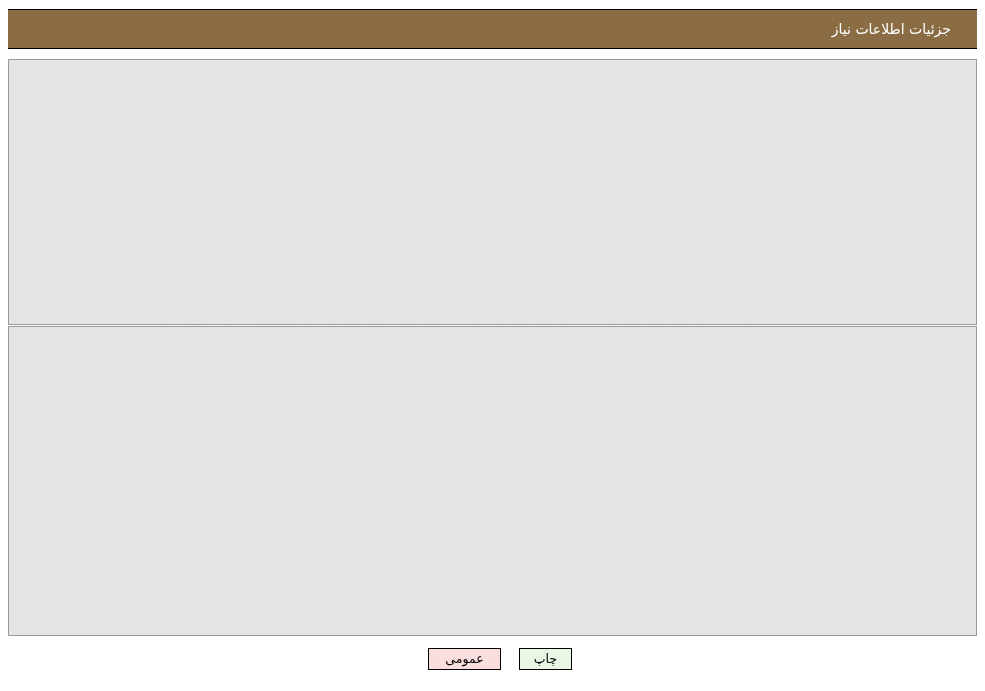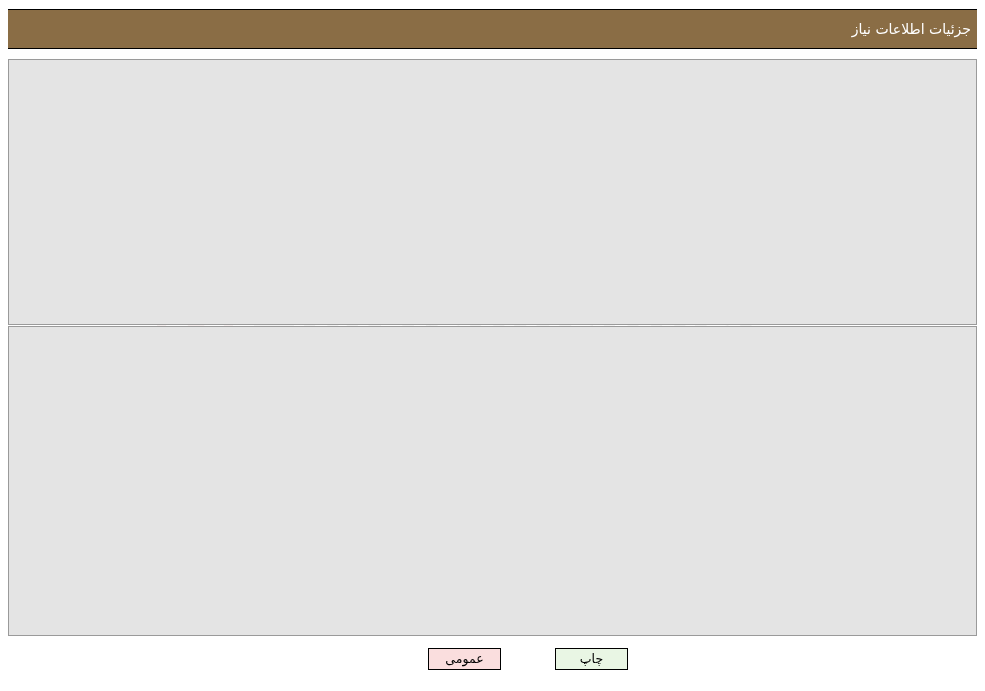--- a/index.html
+++ b/index.html
@@ -40,21 +40,21 @@
     position: absolute;
     left: 8px; top: 9px;
     width: 969px; height: 40px;
     background: #8a6d45;
     border-top: 1px solid #000;
     border-bottom: 1px solid #000;
     box-sizing: border-box;
     display: flex;
     align-items: center;
     justify-content: flex-start;
-    padding-right: 6px;
+    padding-right: 26px;
     z-index: 2;
   }
   .header-title {
     color: #ffffff;
     font-size: 14px;
     letter-spacing: .2px;
   }
 
   
   .panel {
@@ -333,16 +333,16 @@
         <td>32</td>
         <td>1402/12/14</td>
       </tr>
     </tbody>
   </table>
 
   <div class="sect-title" style="right:872px; top:585px;">توضیحات خریدار:</div>
   <div class="textarea-box" style="left:74px; top:552px; width:791px; height:70px;">ایجاد دست انداز سطح روستا طبق پیوست</div>
   <div class="resizer" style="left:78px; top:605px;">◢</div>
 
-  <div class="btn btn-print" style="left:519px; top:648px; width:73px;margin-left:36px;">چاپ</div>
+  <div class="btn btn-print" style="left:519px; top:648px; width:53px;">چاپ</div>
   <div class="btn btn-back" style="left:428px; top:648px; width:73px;">عمومی</div>
 
 </div>
 
 </body></html>

